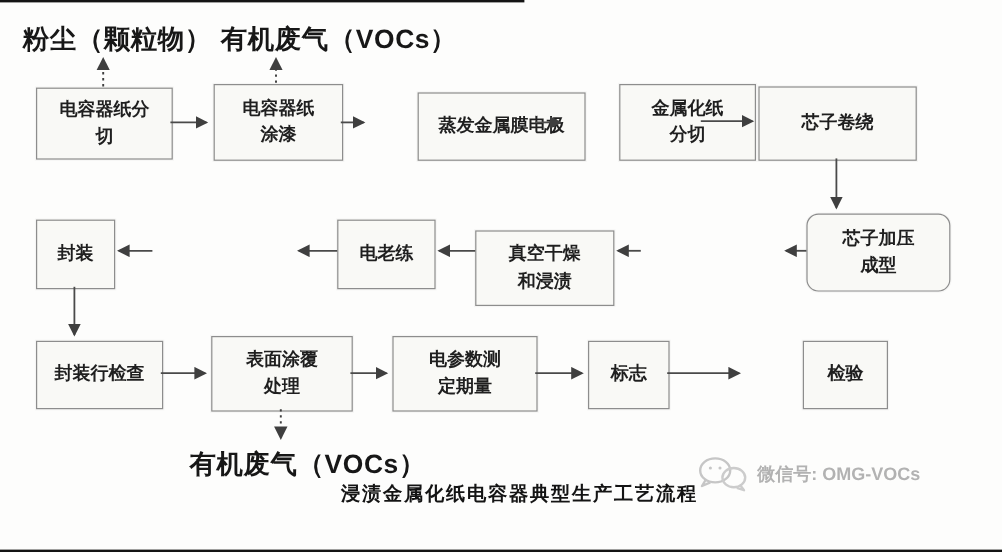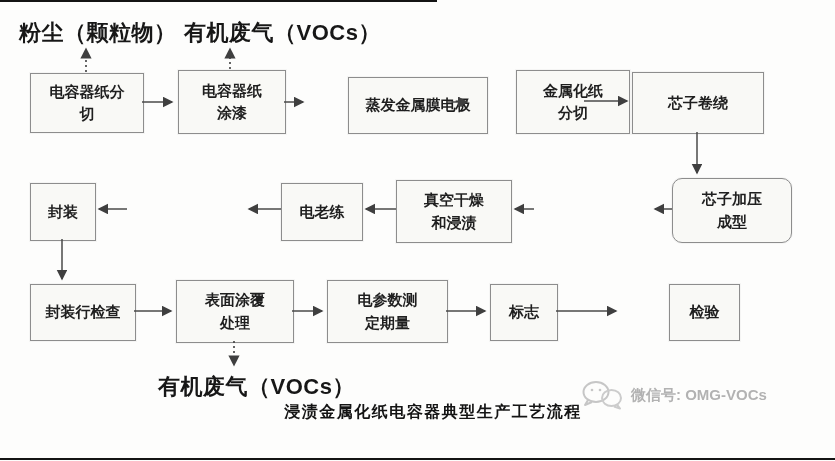--- a/index.html
+++ b/index.html
@@ -64,21 +64,21 @@
 分切</span>
     </div>
   <div class="step-box" style="left:632px;top:72px;width:130px;height:60px;">
       <span>芯子卷绕</span>
     </div>
 
   <div class="step-box" style="left:672px;top:178px;width:118px;height:63px;border-radius:10px;">
       <span>芯子加压
 成型</span>
     </div>
-  <div class="step-box" style="left:396px;top:180px;width:114px;height:61px;">
+  <div class="step-box" style="left:396px;top:192px;width:114px;height:61px;">
       <span>真空干燥
 和浸渍</span>
     </div>
   <div class="step-box" style="left:281px;top:183px;width:80px;height:56px;">
       <span>电老练</span>
     </div>
   <div class="step-box" style="left:30px;top:183px;width:64px;height:56px;">
       <span>封装</span>
     </div>
 

